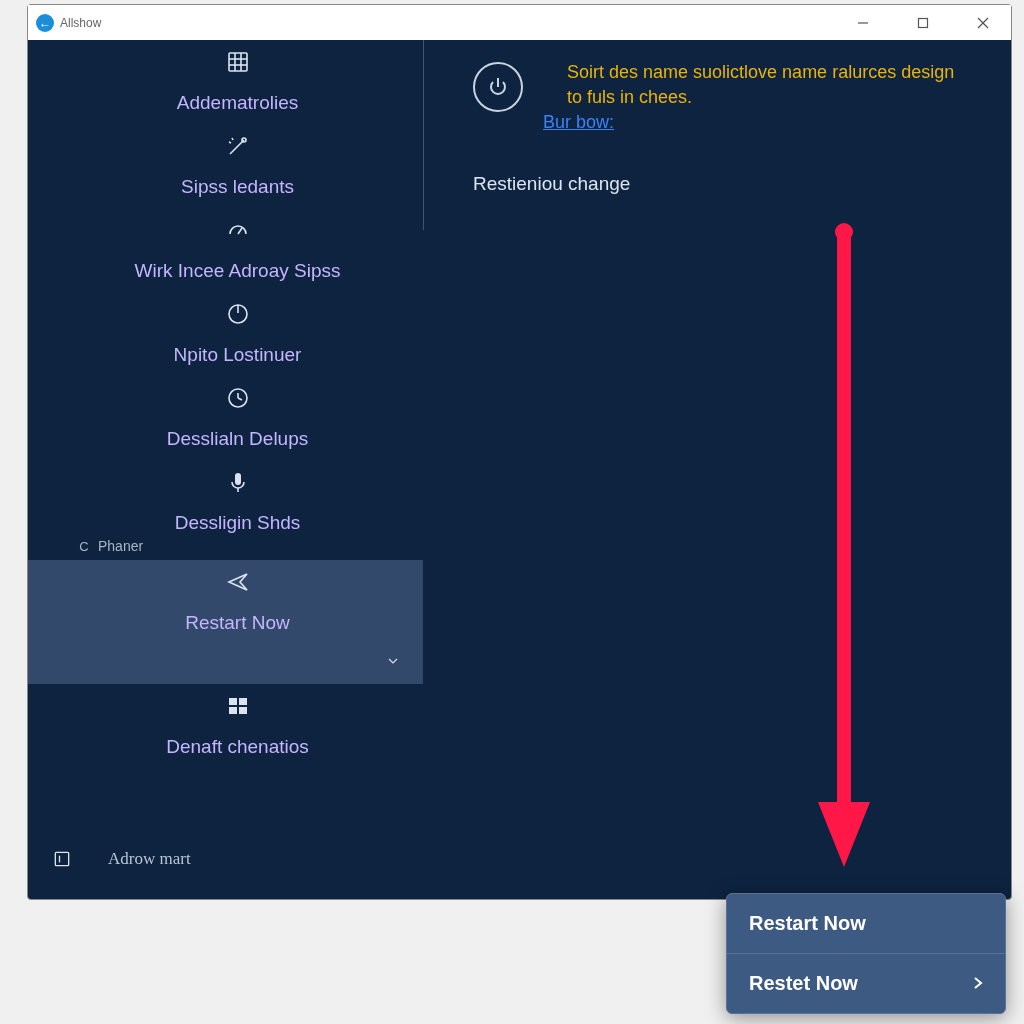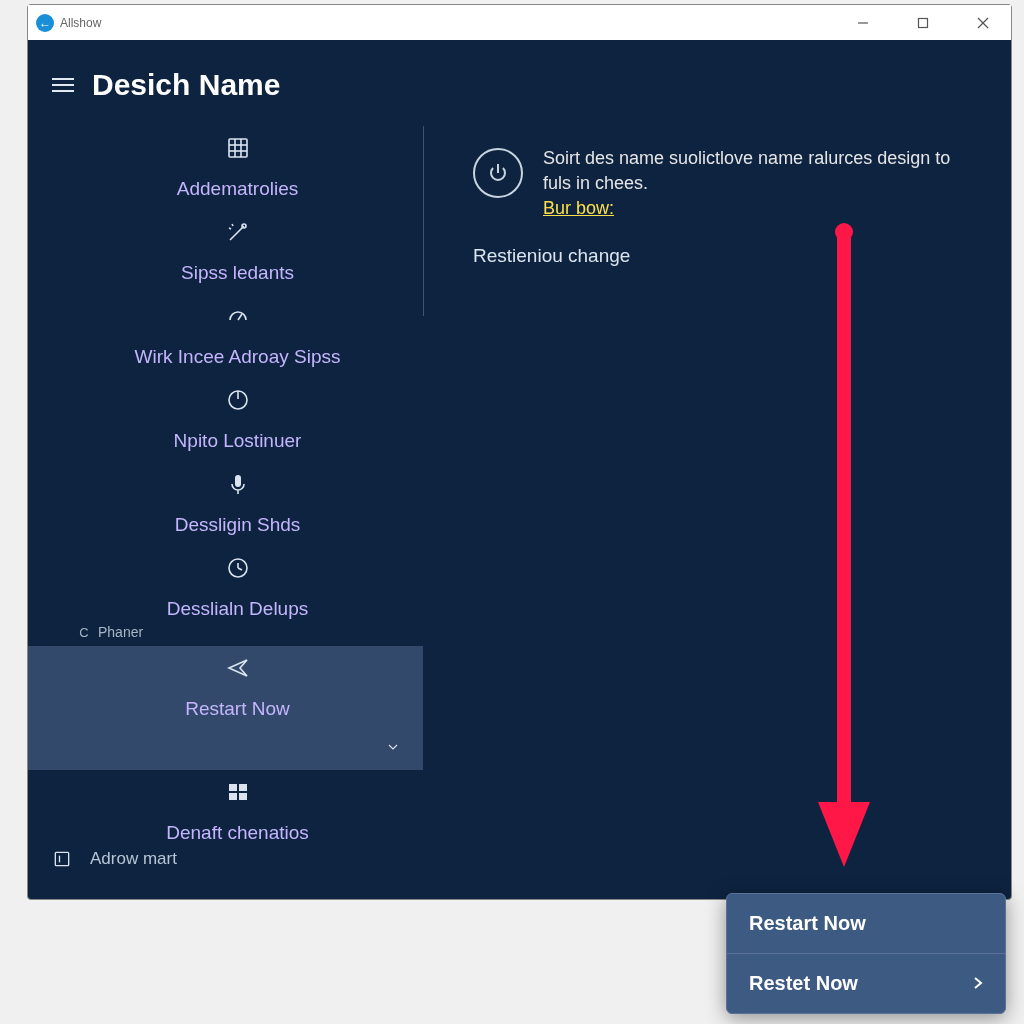--- a/index.html
+++ b/index.html
@@ -181,45 +181,47 @@
   display: flex;
   align-items: center;
   justify-content: center;
   flex-shrink: 0;
   margin-top: 2px;
 }
 .power-icon svg { width: 24px; height: 24px; }
 .info-text {
   font-size: 18px;
   line-height: 1.4;
-  color: #e5e5e5;
+  color: #eab308;
+  margin-left: 24px;
 }
 .info-link {
-  color: #fde047;
+  color: #3b82f6;
   text-decoration: underline;
   font-size: 18px;
   display: inline-block;
   margin-top: 2px;
 }
 
 .section-label {
-  margin-top: 26px;
+  margin-top: 40px;
   font-size: 19px;
   color: #dce5ef;
 }
 
 .bottom-link {
   position: absolute;
   left: 24px;
   bottom: 30px;
   display: flex;
   align-items: center;
-  gap: 18px;
+  gap: 36px;
   color: #b8c5d4;
   font-size: 17px;
+  font-family: Liberation Serif, serif;
 }
 .bottom-link .icon-slot {
   width: 20px;
   height: 20px;
   display: flex;
   align-items: center;
   justify-content: center;
 }
 
 .popup {
@@ -283,28 +285,20 @@
         <svg viewBox="0 0 12 12">
             <line x1="1" y1="1" x2="11" y2="11" stroke="#555" stroke-width="1.2"></line>
             <line x1="11" y1="1" x2="1" y2="11" stroke="#555" stroke-width="1.2"></line>
           </svg>
       </div>
     </div>
   </div>
 
   <div class="content">
 
-    <div class="header">
-      <div class="hamburger">
-        <span></span>
-          <span></span>
-          <span></span>
-      </div>
-      <div class="page-title">Desich Name</div>
-    </div>
 
     <div class="body">
       <div class="divider-line"></div>
 
       <div class="sidebar">
 
         <div class="nav-item">
           <span class="icon-slot">
             <svg class="icon" viewBox="0 0 24 24">
                 <rect x="3" y="3" width="18" height="18" rx="1"></rect>
@@ -343,38 +337,38 @@
             <svg class="icon" viewBox="0 0 24 24">
                 <circle cx="12" cy="12" r="9"></circle>
                 <line x1="12" y1="3" x2="12" y2="11"></line>
               </svg>
           </span>
           <span>Npito Lostinuer</span>
         </div>
 
         <div class="nav-item">
           <span class="icon-slot">
+            <svg class="icon" viewBox="0 0 24 24">
+                <circle cx="12" cy="12" r="9"></circle>
+                <line x1="12" y1="12" x2="12" y2="7"></line>
+                <line x1="12" y1="12" x2="16" y2="14"></line>
+              </svg>
+          </span>
+          <span>Desslialn Delups</span>
+        </div>
+
+        <div class="nav-item">
+          <span class="icon-slot">
             <svg class="icon-fill" viewBox="0 0 24 24">
                 <rect x="9" y="3" width="6" height="12" rx="3"></rect>
                 <path d="M6 12 A6 6 0 0 0 18 12" fill="none" stroke="#dbe4ee" stroke-width="1.6"></path>
                 <line x1="12" y1="18" x2="12" y2="22" stroke="#dbe4ee" stroke-width="1.6"></line>
               </svg>
           </span>
           <span>Dessligin Shds</span>
-        </div>
-
-        <div class="nav-item">
-          <span class="icon-slot">
-            <svg class="icon" viewBox="0 0 24 24">
-                <circle cx="12" cy="12" r="9"></circle>
-                <line x1="12" y1="12" x2="12" y2="7"></line>
-                <line x1="12" y1="12" x2="16" y2="14"></line>
-              </svg>
-          </span>
-          <span>Desslialn Delups</span>
         </div>
         <div class="sub-label">
           <span class="cicon">C</span>
           <span>Phaner</span>
         </div>
 
         <div class="nav-item selected">
           <span class="icon-slot">
             <svg class="icon" viewBox="0 0 24 24">
                 <path d="M3 12 L21 4 L14 12 L21 20 Z"></path>

